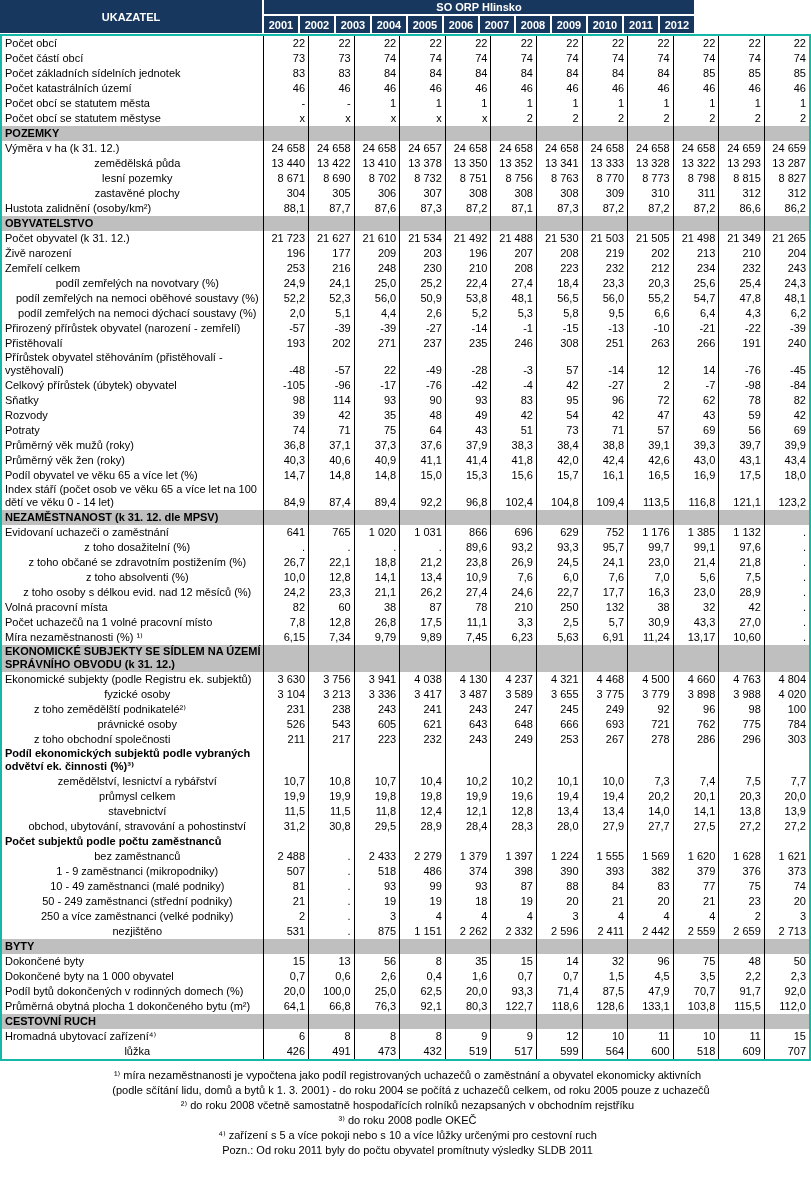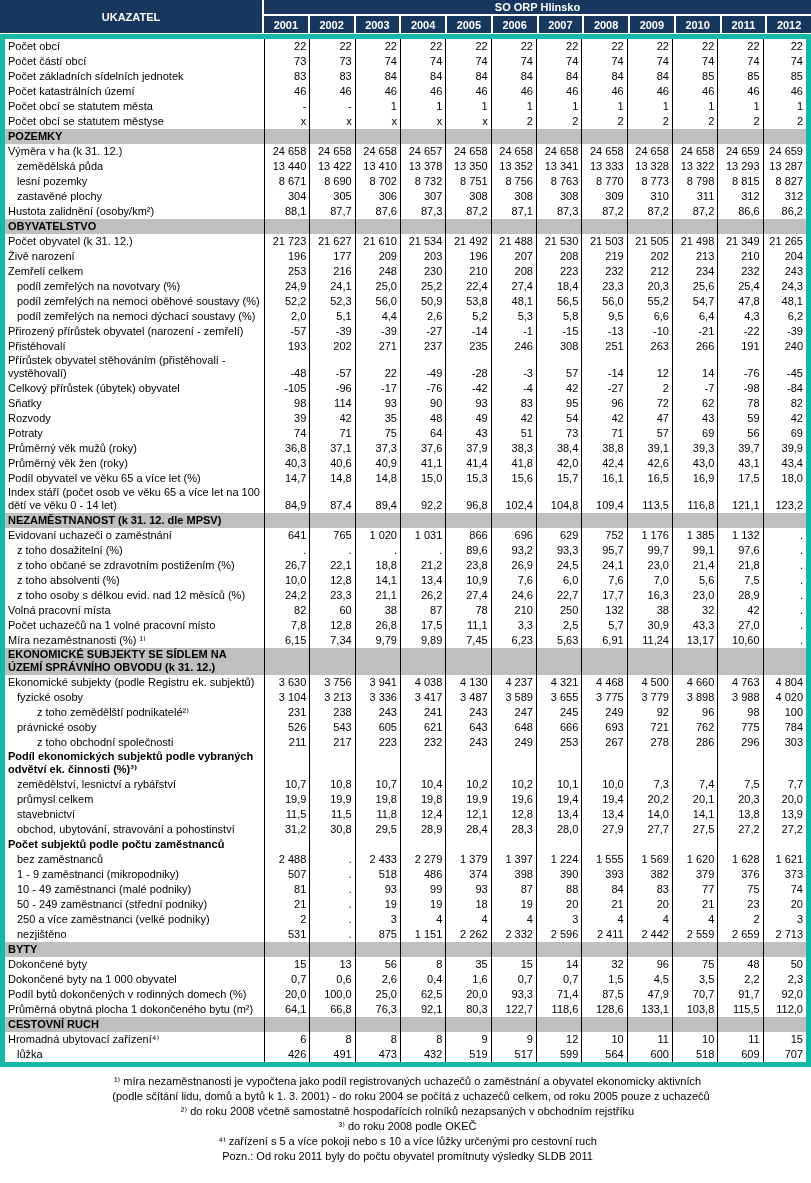--- a/index.html
+++ b/index.html
@@ -5,60 +5,60 @@
   html,body{margin:0;padding:0;background:#fff;}
   body{width:811px;font-family:"Liberation Sans","DejaVu Sans",sans-serif;color:#000;}
 
   
   .tbl-header{
     display:grid;
     grid-template-columns:262px repeat(12,1fr);
     grid-template-rows:14px 17px;
     gap:2px;
     background:#fff;
-    width:811px;
+    width:694px;
   }
   .h-cell{
     background:#17375E;
     color:#fff;
     font-size:11px;
     font-weight:bold;
     display:flex;
     align-items:center;
     justify-content:center;
     white-space:nowrap;
     overflow:hidden;
   }
   .h-ukazatel{grid-column:1;grid-row:1/3;}
   .h-region{grid-column:2/14;grid-row:1;}
 
   
   table.data-table{
     width:811px;
     table-layout:fixed;
     border-collapse:collapse;
-    border:5px solid #14b8a6;
+    border:2px solid #14b8a6;
     margin-top:1px;
   }
   col.c-label{width:262px;}
   td{
     font-size:11px;
     line-height:13px;
     vertical-align:bottom;
     padding:0 0 1px 0;
     height:14px;
     overflow:hidden;
   }
   td.label{
     border-right:1px solid #000;
     padding-left:3px;
     padding-right:2px;
     text-align:left;
   }
-  td.label.i1{padding-left:12px;}
+  td.label.i1{padding-left:12px;text-align:center;}
   td.label.i2{padding-left:32px;}
   td.bold{font-weight:bold;margin-left:8px;}
   td.val{
     border-right:1px solid #000;
     text-align:right;
     padding-right:3px;
     white-space:nowrap;
   }
   tr td:last-child{border-right:none;}
   tr.section td{

